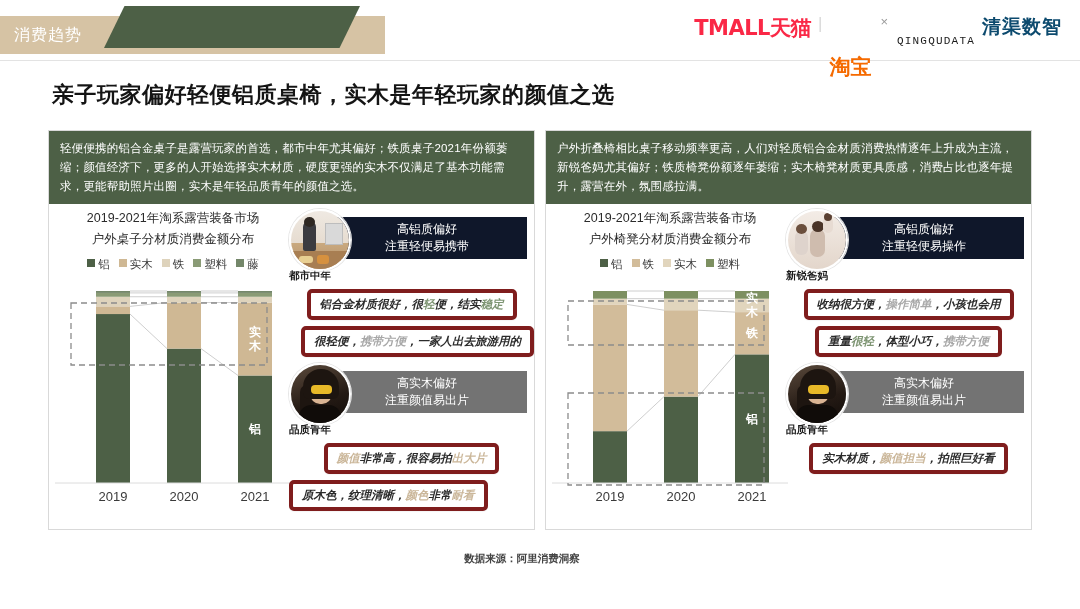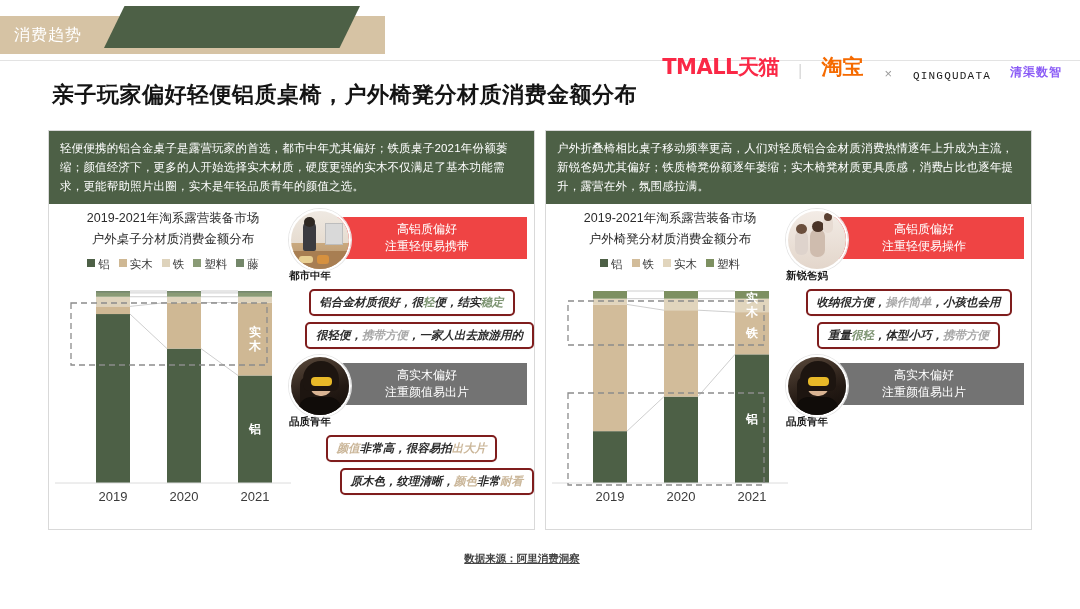--- a/index.html
+++ b/index.html
@@ -14,29 +14,29 @@
   .hdr-band-tail{position:absolute;left:349px;top:16px;width:0;height:0;
       border-top:38px solid #d6c3a4;border-right:26px solid transparent;}
   .hdr-cat{position:absolute;left:14px;top:25px;font-size:16px;color:#ffffff;letter-spacing:1px;}
   .hdr-ribbon{position:absolute;left:104px;top:6px;width:256px;height:42px;background:#4d6046;
       clip-path:polygon(8% 0,100% 0,92% 100%,0% 100%);}
   .hdr-ribbon-txt{position:absolute;left:104px;top:6px;width:256px;height:42px;
       display:flex;align-items:center;justify-content:center;color:#fff;font-size:16px;
       font-weight:bold;letter-spacing:1px;}
   .hdr-rule{position:absolute;left:0;top:60px;width:1080px;height:1px;background:#e3e3e3;}
 
-  .logos{position:absolute;right:18px;top:14px;display:flex;align-items:flex-end;gap:19px;}
+  .logos{position:absolute;right:18px;top:14px;display:flex;align-items:flex-start;gap:7px;}
   .lg-tmall{font-size:21px;font-weight:bold;color:#fa2846;letter-spacing:-.5px;
       font-family:"DejaVu Sans",sans-serif;}
   .lg-sep{color:#d9d9d9;font-size:17px;}
   .lg-tb{font-size:21px;font-weight:bold;color:#f56a00;margin-top:39px;}
   .lg-x{color:#9a9a9a;font-size:13px;margin:0 2px;}
   .lg-qq{display:flex;flex-direction:row;line-height:9px;font-size:11px;
       font-family:"Liberation Mono",monospace;letter-spacing:1.2px;color:#1a1a1a;margin-top:23px;}
-  .lg-qing{font-size:12px;font-weight:bold;color:#8b5cf6;letter-spacing:1px;font-family:Liberation Mono, monospace;}
+  .lg-qing{font-size:19px;font-weight:bold;color:#0c4a6e;letter-spacing:1px;font-family:Liberation Mono, monospace;}
 
   
   .title{position:absolute;left:52px;top:80px;font-size:22px;font-weight:bold;color:#141414;
       letter-spacing:.5px;}
 
   
   .panel{position:absolute;top:130px;width:487px;height:400px;border:1px solid #d9d9d9;
       background:#fff;box-sizing:border-box;}
   .panel-l{left:48px;}
   .panel-r{left:545px;}
@@ -52,25 +52,25 @@
   .chartsvg{position:absolute;left:0;top:78px;width:248px;height:228px;}
 
   
   .pcol{position:absolute;left:240px;top:78px;width:245px;}
   .persona{position:relative;height:62px;margin-bottom:0;}
   .pavatar{position:absolute;left:0;top:0;width:58px;height:58px;border-radius:50%;
       overflow:hidden;border:2px solid #fff;box-shadow:0 0 0 1px #e6e6e6;z-index:3;}
   .pbanner{position:absolute;left:38px;top:8px;width:200px;height:42px;
       display:flex;flex-direction:column;align-items:center;justify-content:center;
       color:#fff;font-size:12px;line-height:17px;}
-  .pbanner.green{background:#ef4444;}
+  .pbanner.green{background:#0f172a;}
   .pbanner.tan{background:#737373;}
   .ptag{position:absolute;left:0;top:60px;font-size:10.5px;color:#1c1c1c;font-weight:bold;}
 
-  .quote{box-sizing:border-box;border:2px solid #7f1d1d;border-radius:5px;
+  .quote{box-sizing:border-box;border:4px solid #7f1d1d;border-radius:5px;
       background:#fff;font-size:11.5px;font-style:italic;font-weight:bold;color:#2b2b2b;
       padding:4px 9px;white-space:nowrap;margin-bottom:6px;display:inline-block;
       box-shadow:0 1px 1px rgba(0,0,0,.04);}
   .q-green{color:#7d9472;}
   .q-tan{color:#cbb79a;}
   .q-gray{color:#a8a8a8;}
 
   
   .av1{width:100%;height:100%;background:
       linear-gradient(180deg,#efe9e2 0%,#e6dcd0 55%,#c9a97f 56%,#b5906a 100%);position:relative;}
@@ -94,21 +94,21 @@
   .av3 .face{position:absolute;left:19px;top:13px;width:22px;height:26px;border-radius:11px 11px 10px 10px;
       background:#d9b493;}
   .av3 .hair{position:absolute;left:12px;top:4px;width:36px;height:30px;border-radius:18px 18px 6px 6px;
       background:#1d1510;}
   .av3 .hair2{position:absolute;left:9px;top:20px;width:14px;height:32px;border-radius:8px;background:#1d1510;}
   .av3 .glass{position:absolute;left:20px;top:20px;width:21px;height:9px;border-radius:4px;background:#e8b928;}
   .av3 .body{position:absolute;left:8px;bottom:0;width:42px;height:18px;border-radius:12px 12px 0 0;background:#100c09;}
 
   
   .footer{position:absolute;left:0;top:552px;width:1044px;text-align:center;font-size:10.5px;
-      color:#444;font-weight:bold;text-decoration:underline;}
+      color:#444;font-weight:bold;}
 </style>
 </head>
 <body>
 
 <div class="hdr">
   <div class="hdr-band"></div>
   <div class="hdr-band-tail"></div>
   <div class="hdr-cat">消费趋势</div>
   <div class="hdr-ribbon"></div>
   <div class="hdr-rule"></div>
@@ -119,21 +119,21 @@
     <span class="lg-tb">淘宝</span>
     <span class="lg-x">×</span>
     <span class="lg-qq">
       <span>QINGQU</span>
       <span>DATA</span>
     </span>
     <span class="lg-qing">清渠数智</span>
   </div>
 </div>
 
-<div class="title">亲子玩家偏好轻便铝质桌椅，户外椅凳分材质消费金额分布</div>
+<div class="title">亲子玩家偏好轻便铝质桌椅，实木是年轻玩家的颜值之选</div>
 
 <div class="panel panel-l">
   <div class="summary">轻便便携的铝合金桌子是露营玩家的首选，都市中年尤其偏好；铁质桌子2021年份额萎缩；颜值经济下，更多的人开始选择实木材质，硬度更强的实木不仅满足了基本功能需求，更能帮助照片出圈，实木是年轻品质青年的颜值之选。</div>
 
   <div class="chartzone">
     <div class="ct">
       <div>2019-2021年淘系露营装备市场</div>
       <div>户外桌子分材质消费金额分布</div>
     </div>
     <div class="legend" id="legend-left">
@@ -211,21 +211,21 @@
           </div>
         </div>
         <div class="pbanner tan">
           <div>高实木偏好</div>
           <div>注重颜值易出片</div>
         </div>
         <div class="ptag">品质青年</div>
       </div>
       <div style="margin-top: 18px;">
         <div style="text-align: center;"><div class="quote"><span class="q-tan">颜值</span><span class="">非常高，很容易拍</span><span class="q-tan">出大片</span></div></div>
-        <div style="text-align: right;"><div class="quote"><span class="">原木色，纹理清晰，</span><span class="q-tan">颜色</span><span class="">非常</span><span class="q-tan">耐看</span></div></div>
+        <div style="text-align: left;"><div class="quote"><span class="">原木色，纹理清晰，</span><span class="q-tan">颜色</span><span class="">非常</span><span class="q-tan">耐看</span></div></div>
       </div>
     </div>
 </div>
 
 <div class="panel panel-r">
   <div class="summary">户外折叠椅相比桌子移动频率更高，人们对轻质铝合金材质消费热情逐年上升成为主流，新锐爸妈尤其偏好；铁质椅凳份额逐年萎缩；实木椅凳材质更具质感，消费占比也逐年提升，露营在外，氛围感拉满。</div>
 
   <div class="chartzone">
     <div class="ct">
       <div>2019-2021年淘系露营装备市场</div>
@@ -303,17 +303,18 @@
             <div class="body"></div>
           </div>
         </div>
         <div class="pbanner tan">
           <div>高实木偏好</div>
           <div>注重颜值易出片</div>
         </div>
         <div class="ptag">品质青年</div>
       </div>
       <div style="margin-top: 18px;">
+        <div style="text-align: center;"><div class="quote"><span class="">实木材质，</span><span class="q-tan">颜值担当</span><span class="">，拍照巨好看</span></div></div>
       </div>
     </div>
 </div>
 
 <div class="footer">数据来源：阿里消费洞察</div>
 
 </body></html>

